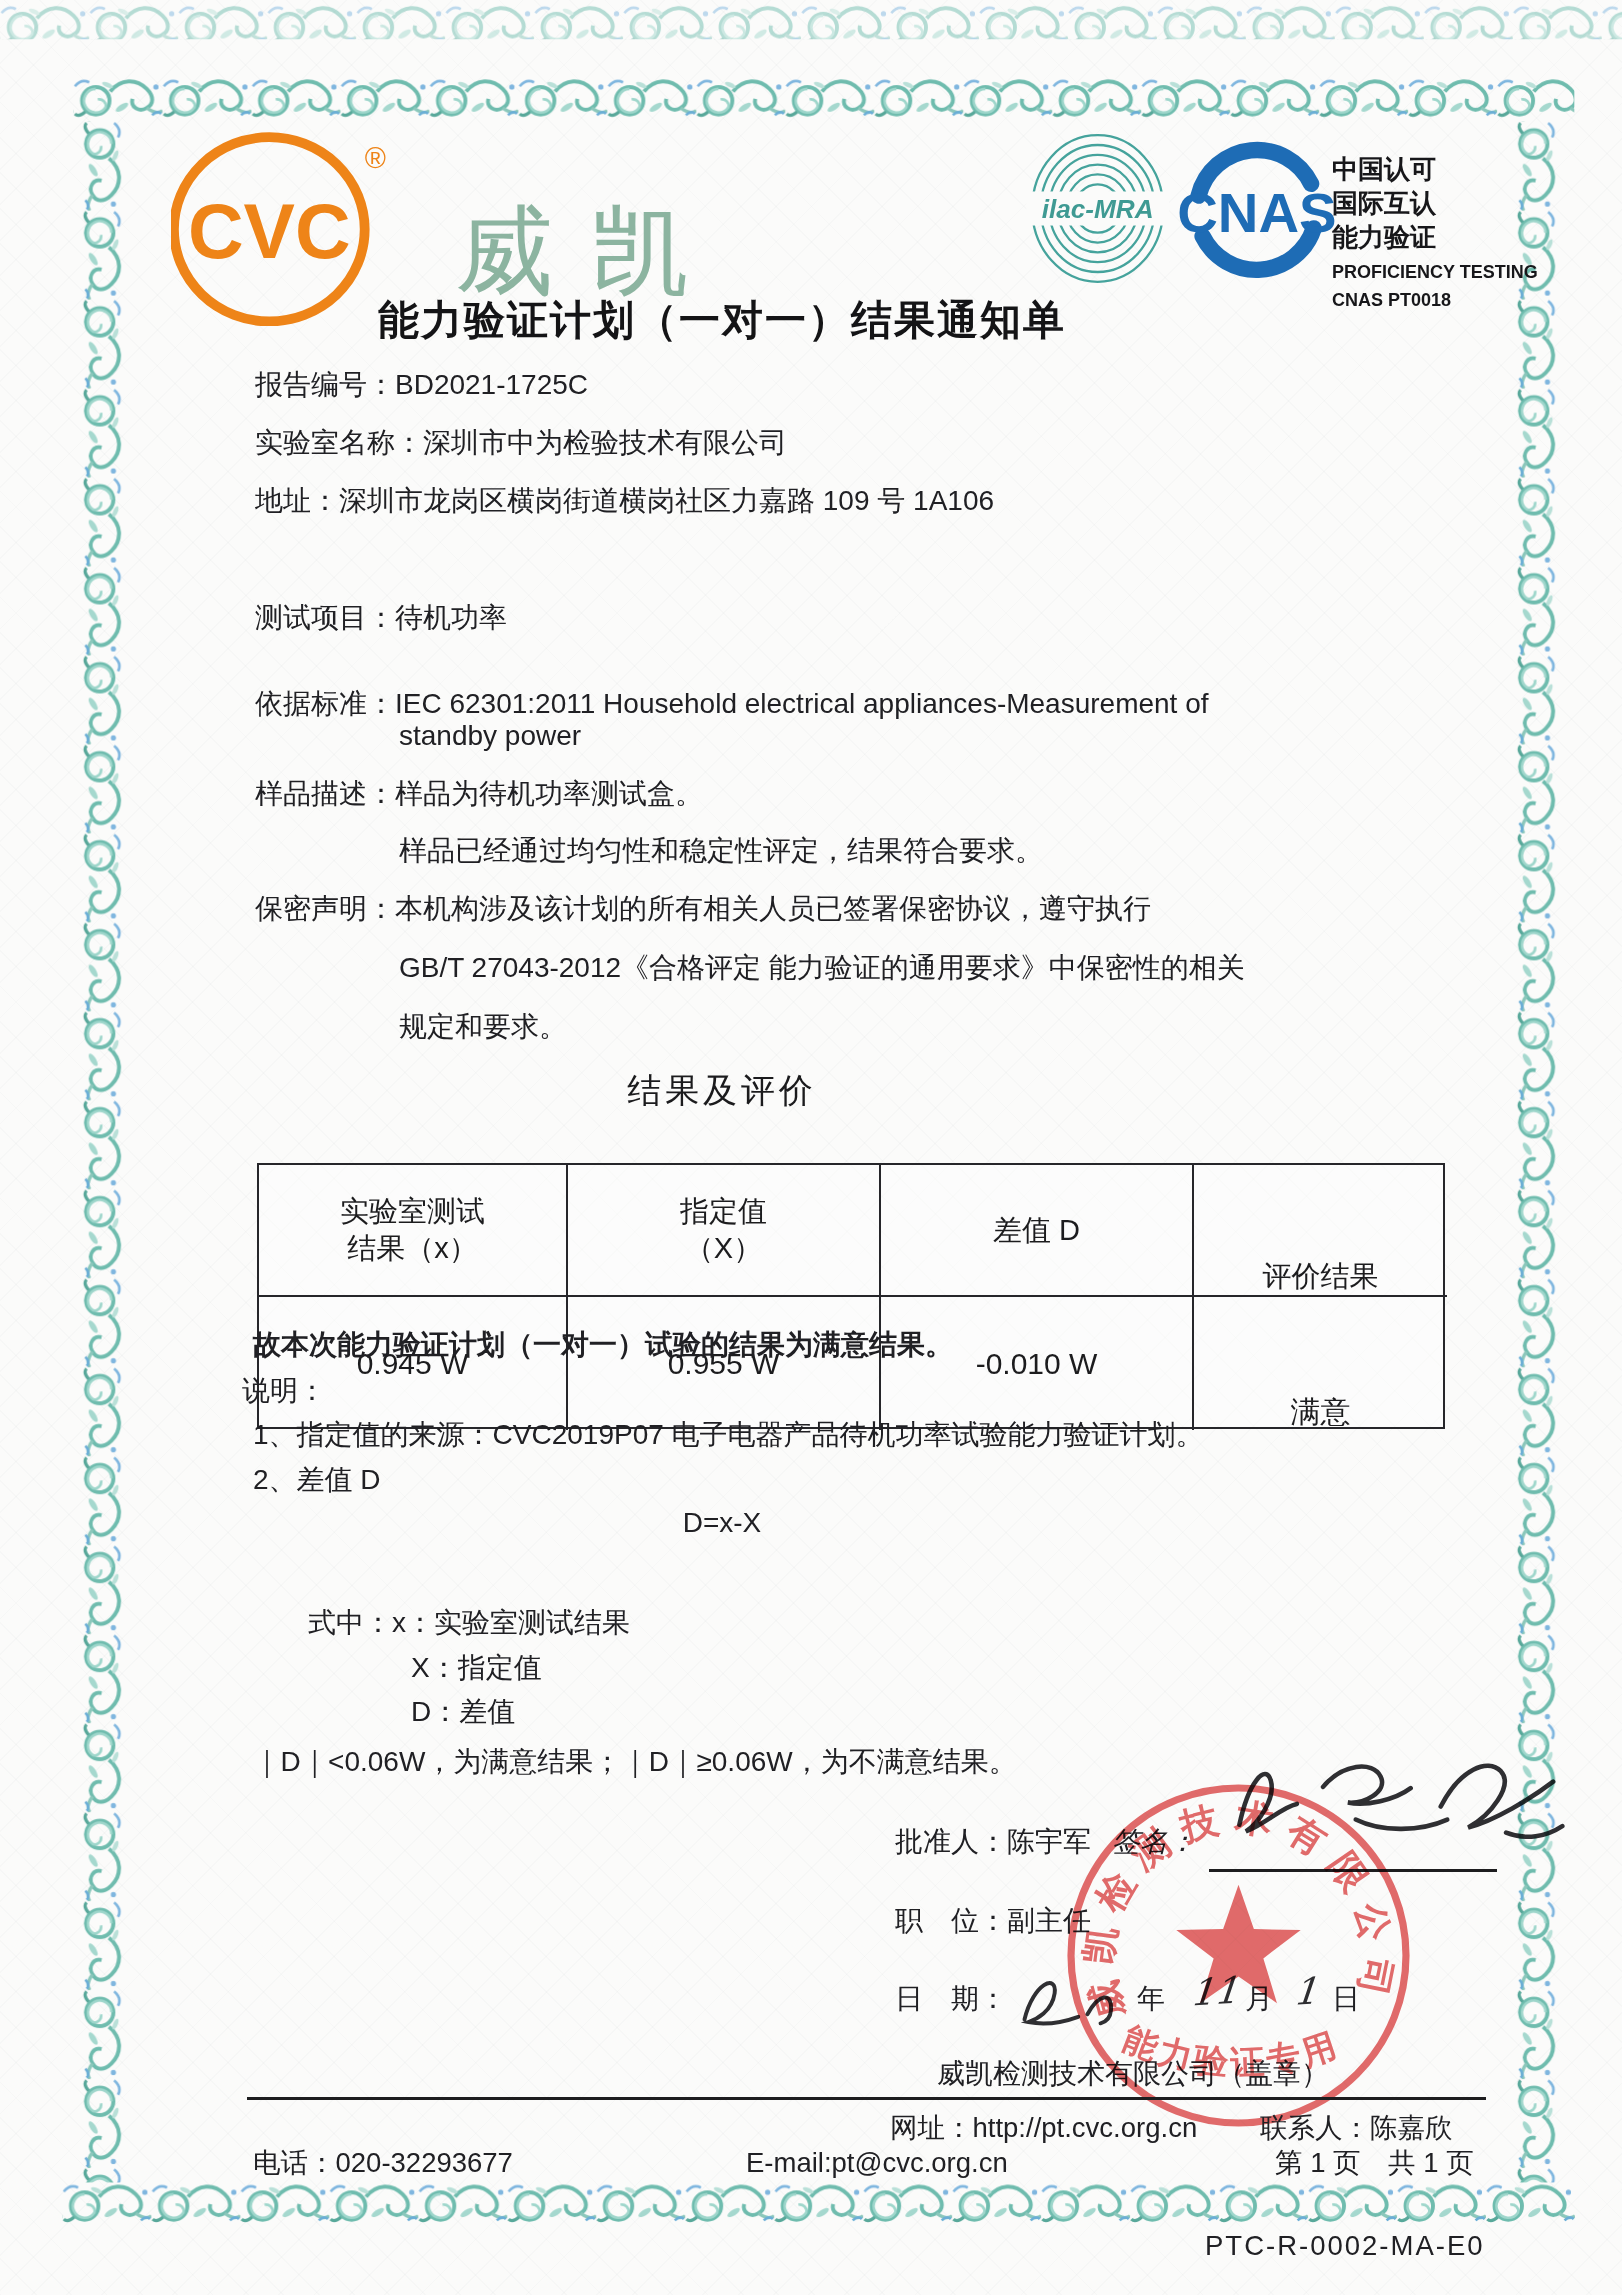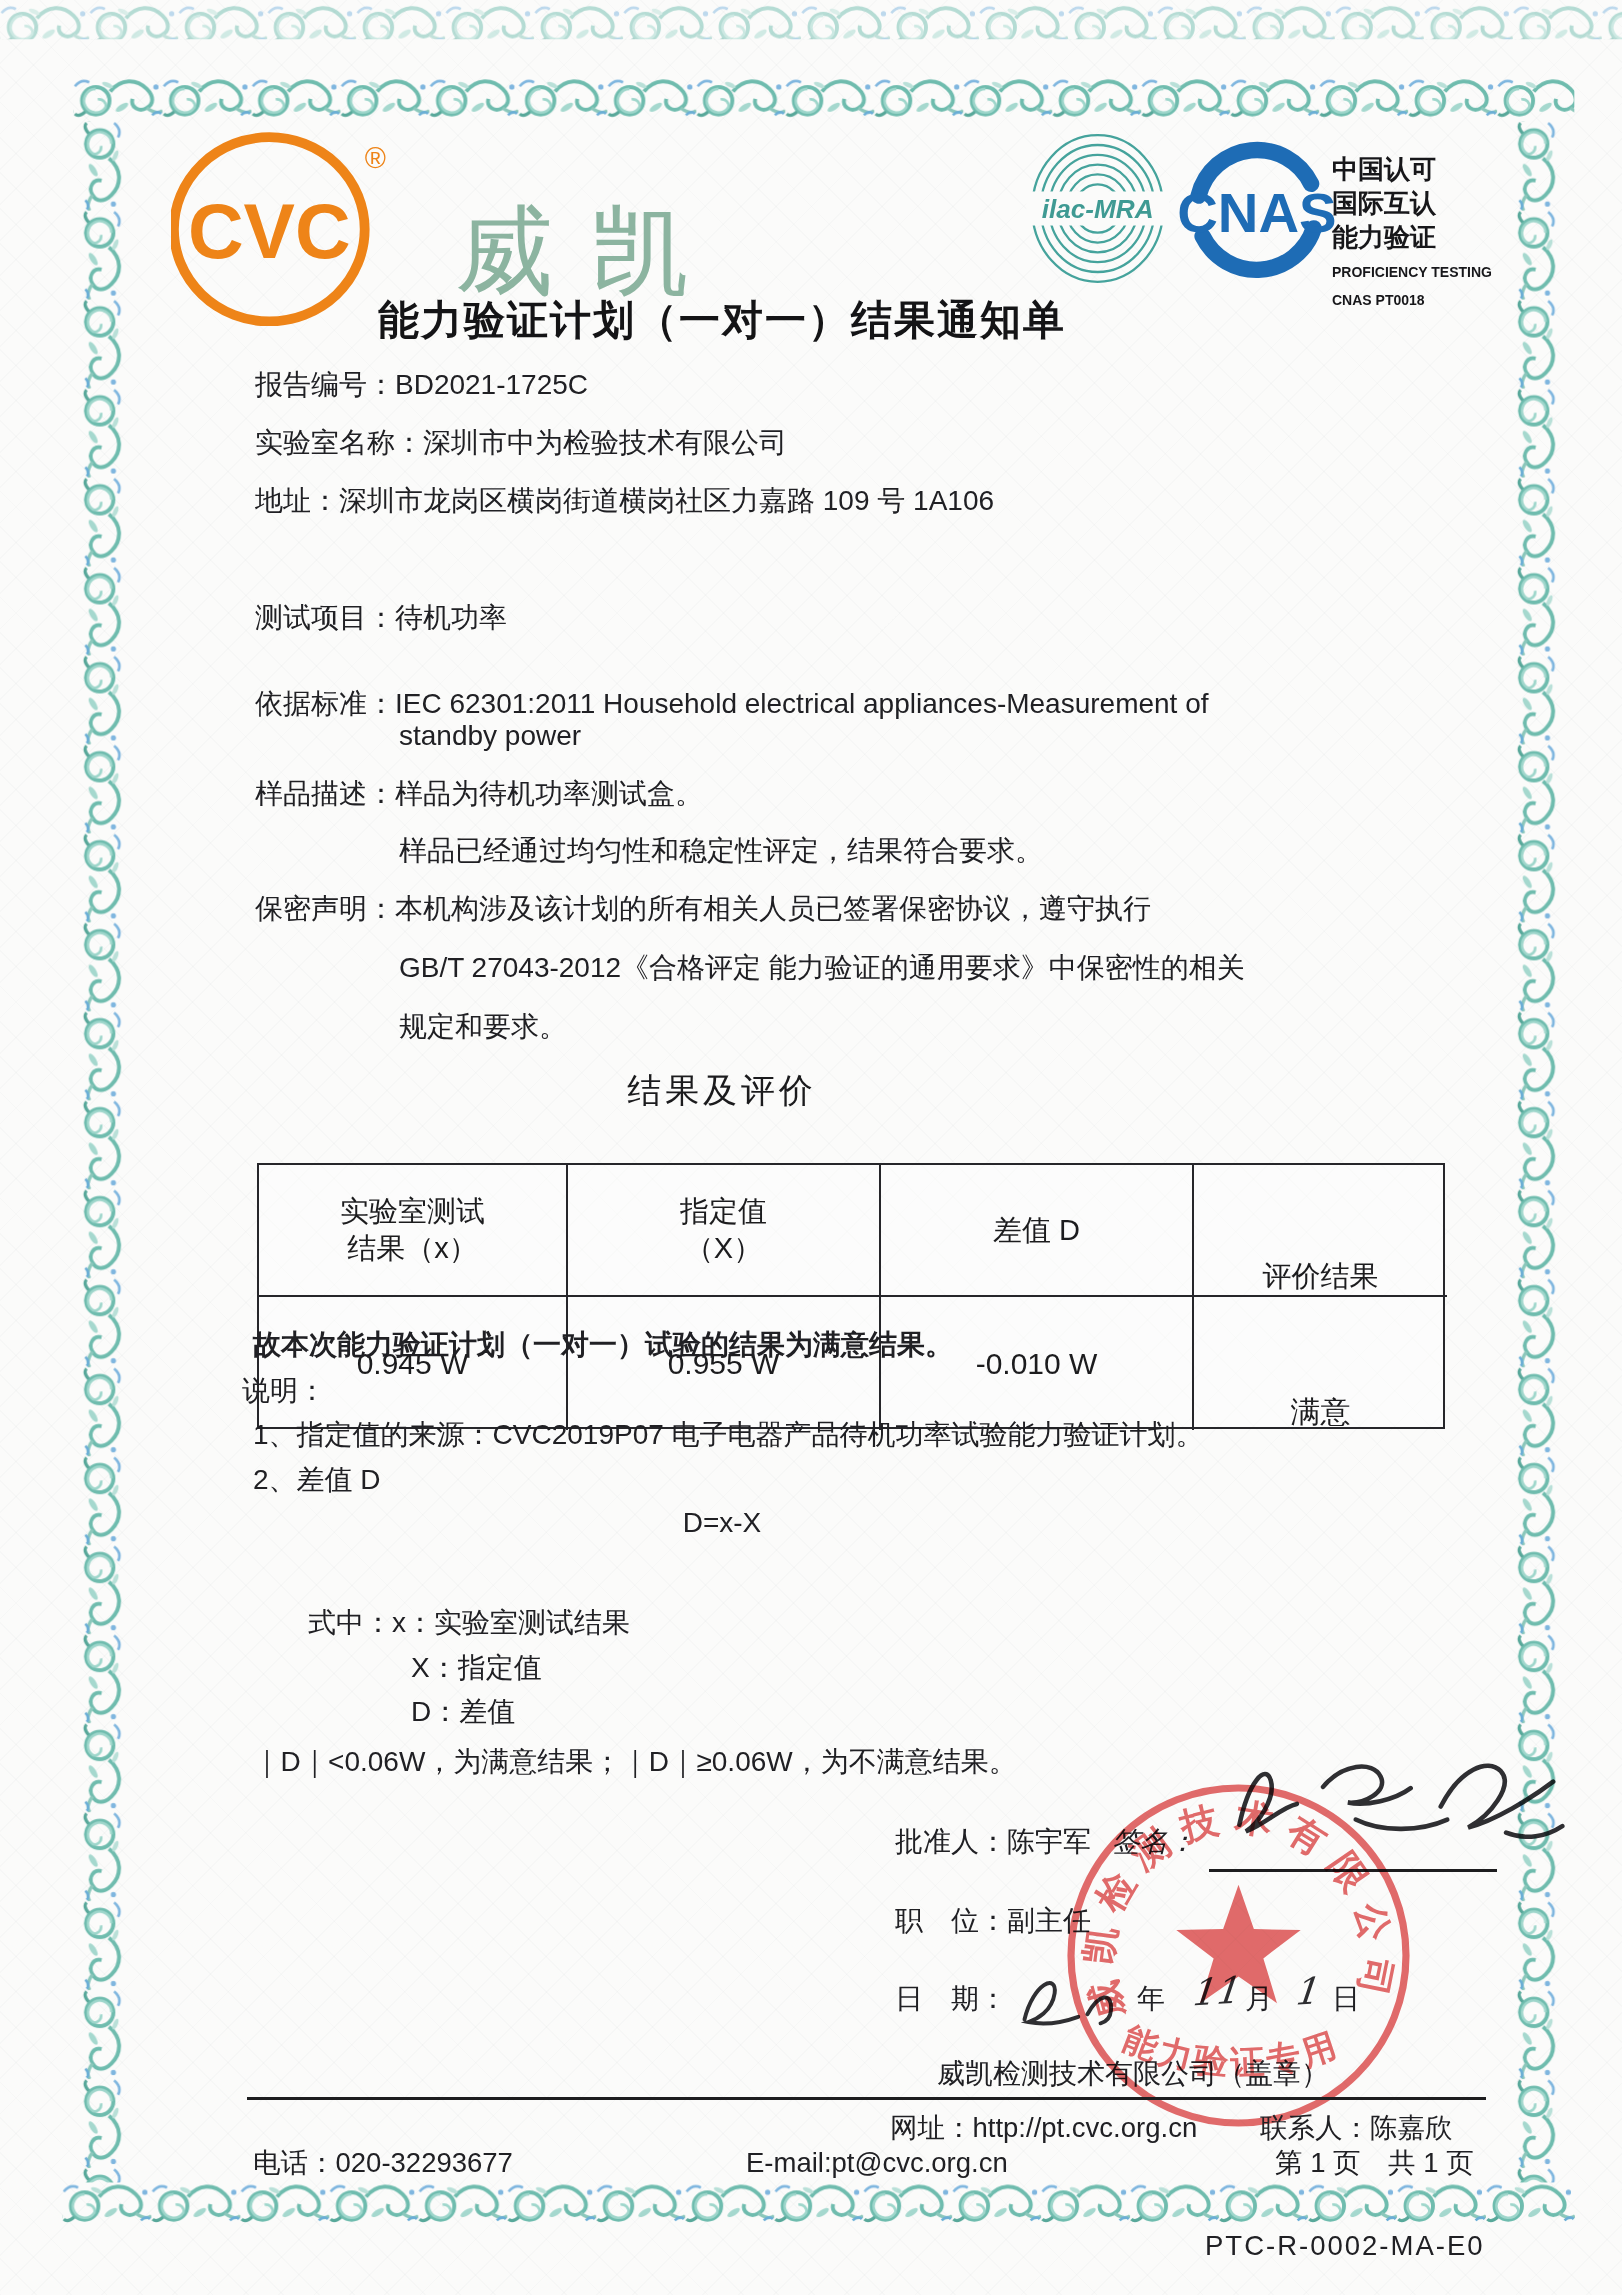--- a/index.html
+++ b/index.html
@@ -15,21 +15,21 @@
   }
   .abs{position:absolute;}
   .line{font-size:28px;line-height:38px;white-space:nowrap;color:#202024;}
   .footline{font-size:27.5px;line-height:34px;white-space:nowrap;color:#202024;}
   .bold{font-weight:bold;}
   .center{left:0;width:1444px;text-align:center;}
   .title{font-size:41px;font-weight:bold;letter-spacing:2px;color:#141416;}
   .section-title{font-size:34px;letter-spacing:3.9px;color:#1b1b1d;}
   .brand{font-size:98px;line-height:111px;color:#8cb4a0;letter-spacing:38px;white-space:nowrap;}
   .accr-cn{font-size:26px;line-height:34px;font-weight:bold;color:#17171a;}
-  .accr-en{font-size:14px;line-height:27.5px;font-weight:bold;color:#17171a;}
+  .accr-en{font-size:18px;line-height:27.5px;font-weight:bold;color:#17171a;}
   
   .ptable{
     left:257px;top:1163px;width:1188px;height:266px;
     display:grid;grid-template-columns:309px 313px 313px 253px;grid-template-rows:132px 133px;
     border:2.6px solid #26262a;box-sizing:border-box;background:rgba(255,255,255,0.4);
   }
   .ptable .cell{
     display:flex;flex-direction:column;align-items:center;justify-content:center;
     border-right:2px solid #26262a;box-sizing:border-box;font-size:29px;line-height:37px;
   }

